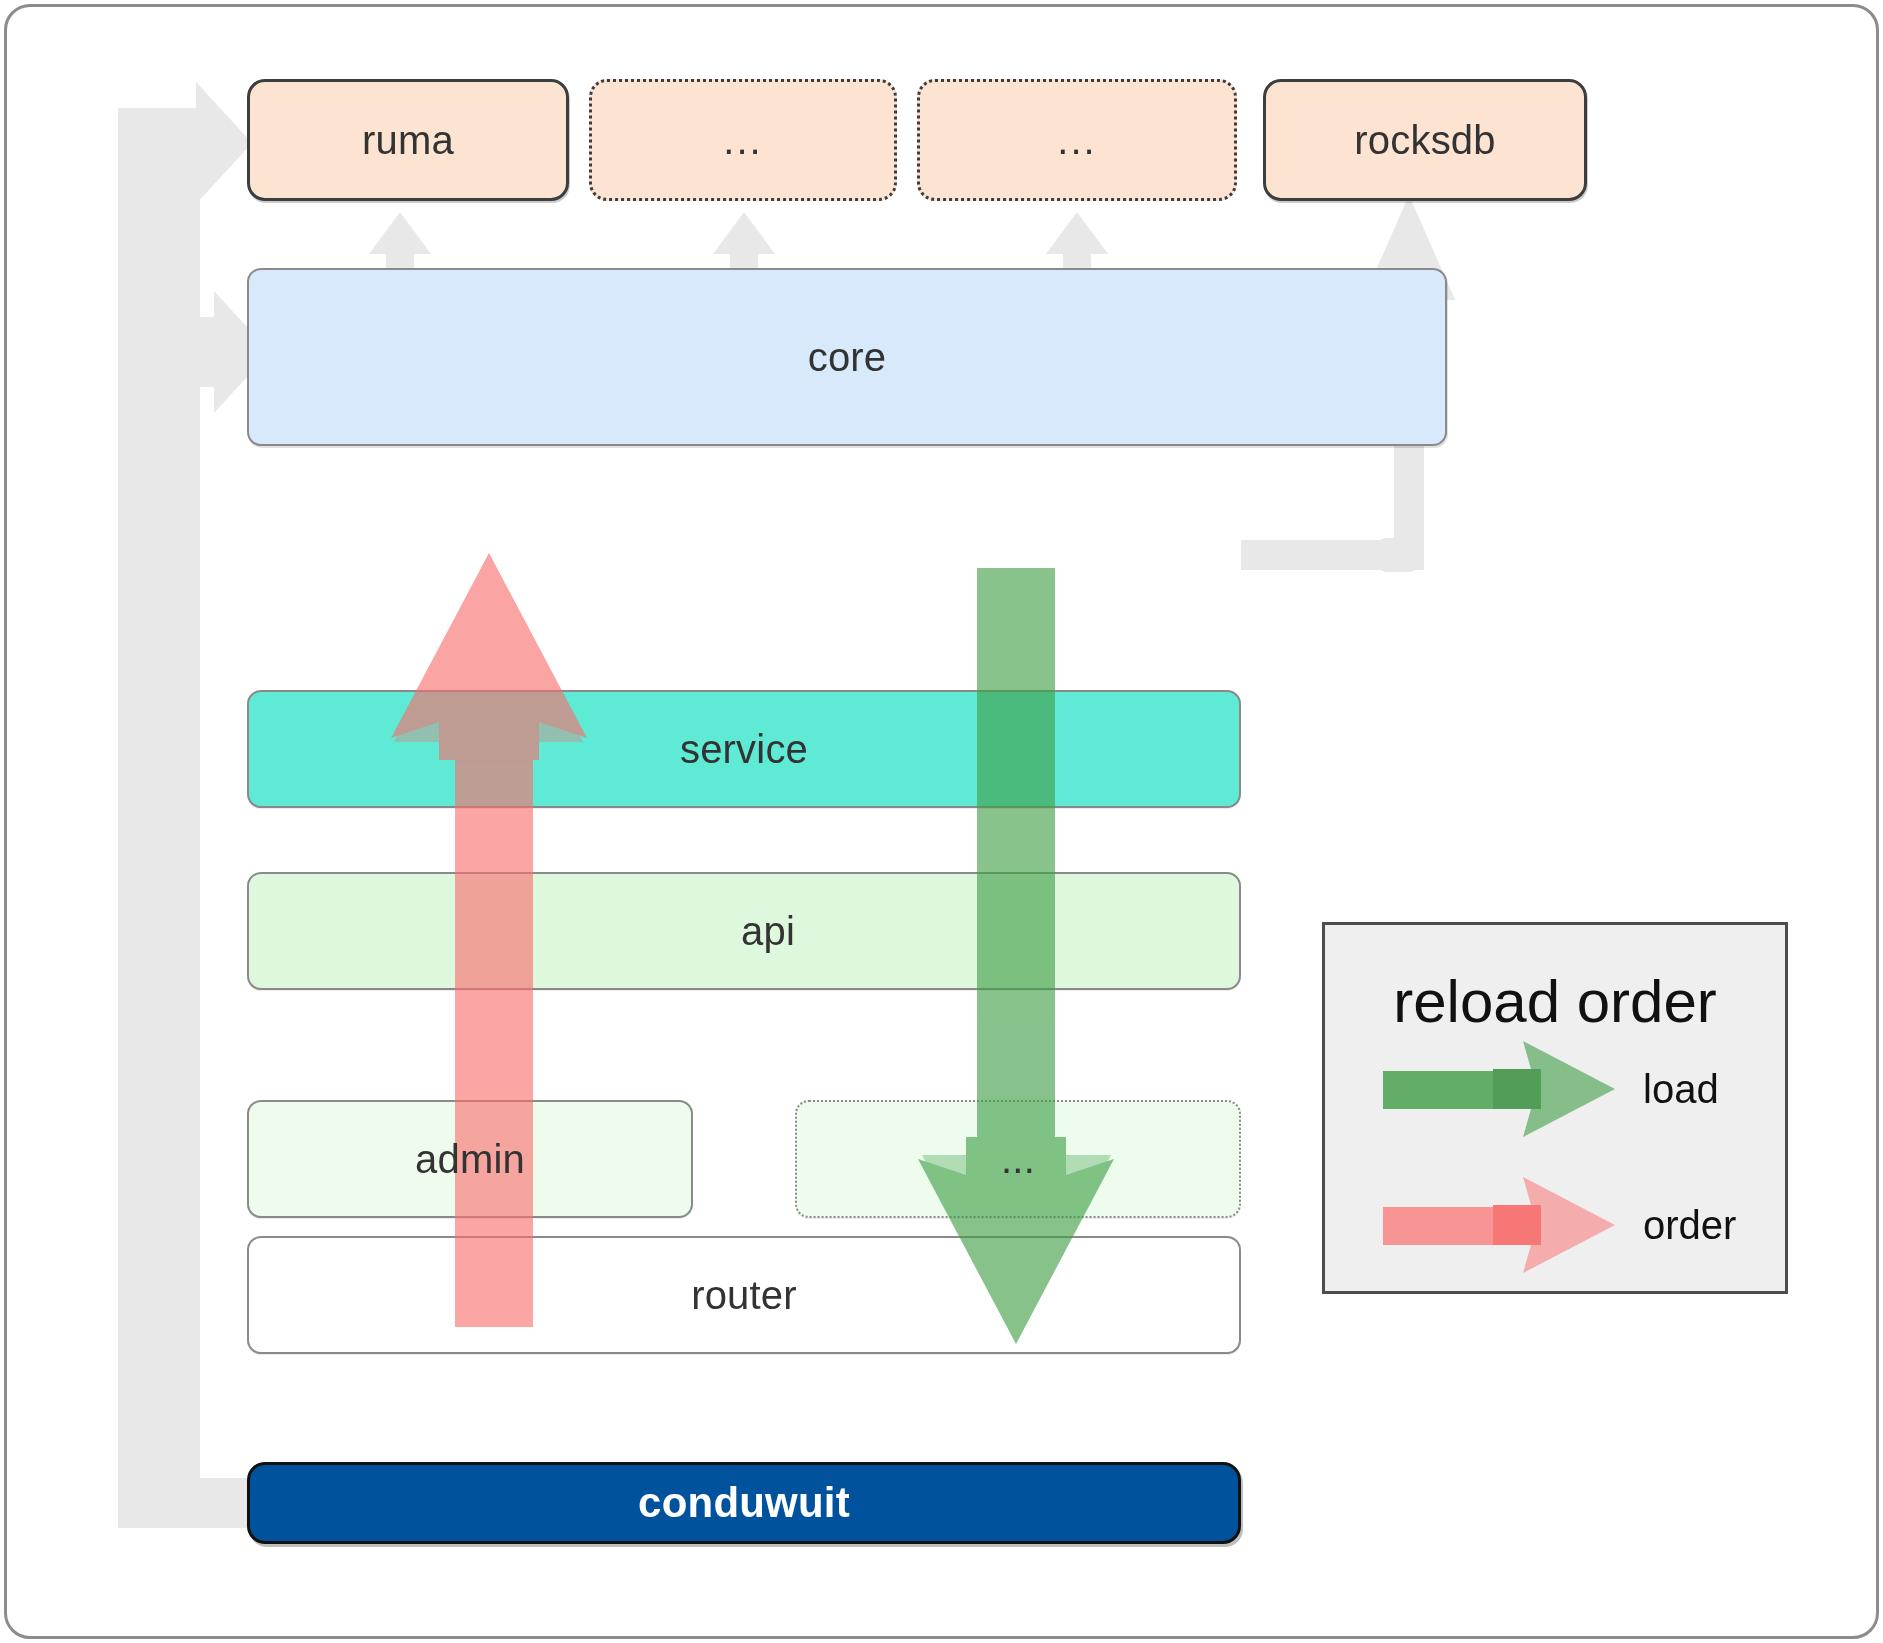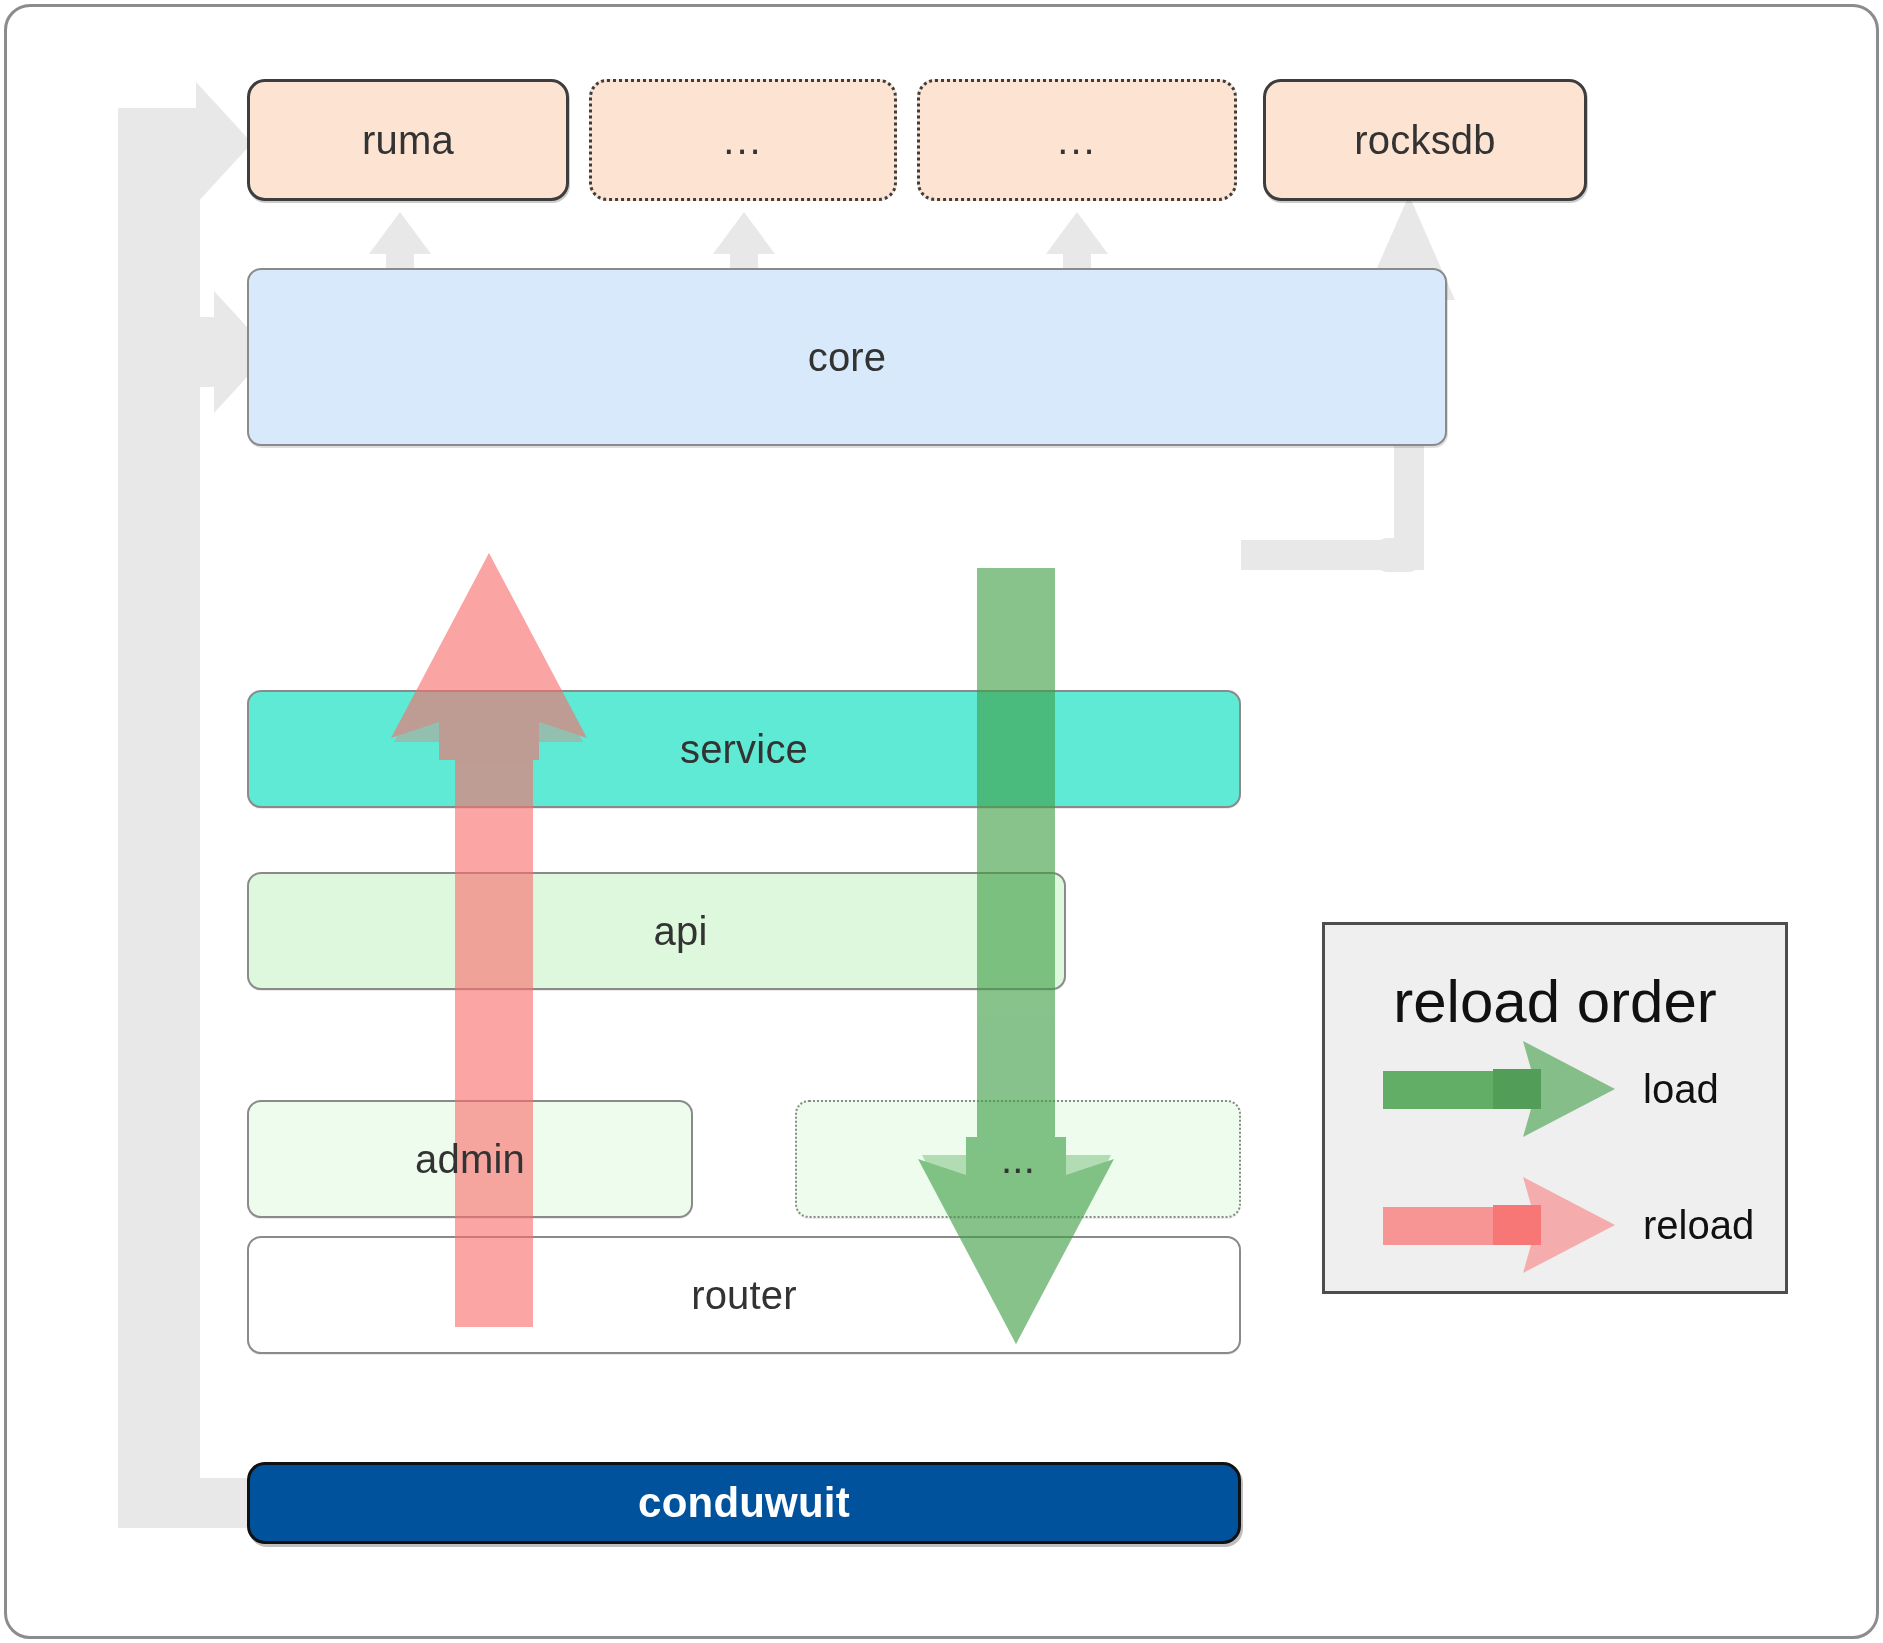--- a/index.html
+++ b/index.html
@@ -157,21 +157,21 @@
 
   <div class="node core-box" style="left:247px;top:268px;width:1200px;height:178px;">
     <span class="lbl">core</span>
   </div>
 
 
   <div class="node stack lvl2" style="left:247px;top:690px;width:994px;height:118px;">
     <span class="lbl">service</span>
   </div>
 
-  <div class="node stack lvl3" style="left:247px;top:872px;width:819px;height:118px;padding-left:48px;">
+  <div class="node stack lvl3" style="left:247px;top:872px;width:994px;height:118px;padding-left:48px;">
     <span class="lbl">api</span>
   </div>
 
   <div class="node stack lvl4" style="left:247px;top:1054px;width:446px;height:118px;">
     <span class="lbl">admin</span>
   </div>
 
   <div class="node stack lvl4 dotted" style="left:795px;top:1054px;width:446px;height:118px;">
     <span class="lbl dots">...</span>
   </div>
@@ -214,17 +214,17 @@
     </div>
 
     <div class="legend-row" style="top:252px;">
       <svg class="legend-arrow" viewBox="0 0 240 96" xmlns="http://www.w3.org/2000/svg">
         <g opacity="0.80">
           <rect x="0" y="30" width="158" height="38" fill="#fa7f7f"></rect>
           <path d="M 232 48 L 140 0 L 148 28 L 110 28 L 110 68 L 148 68 L 140 96 Z" fill="#fa7f7f" opacity="0.75"></path>
           <rect x="110" y="28" width="48" height="40" fill="#f95a5a"></rect>
         </g>
       </svg>
-      <div class="legend-label">reload</div>
+      <div class="legend-label">order</div>
     </div>
   </div>
 
 </div>
 
 </body></html>

